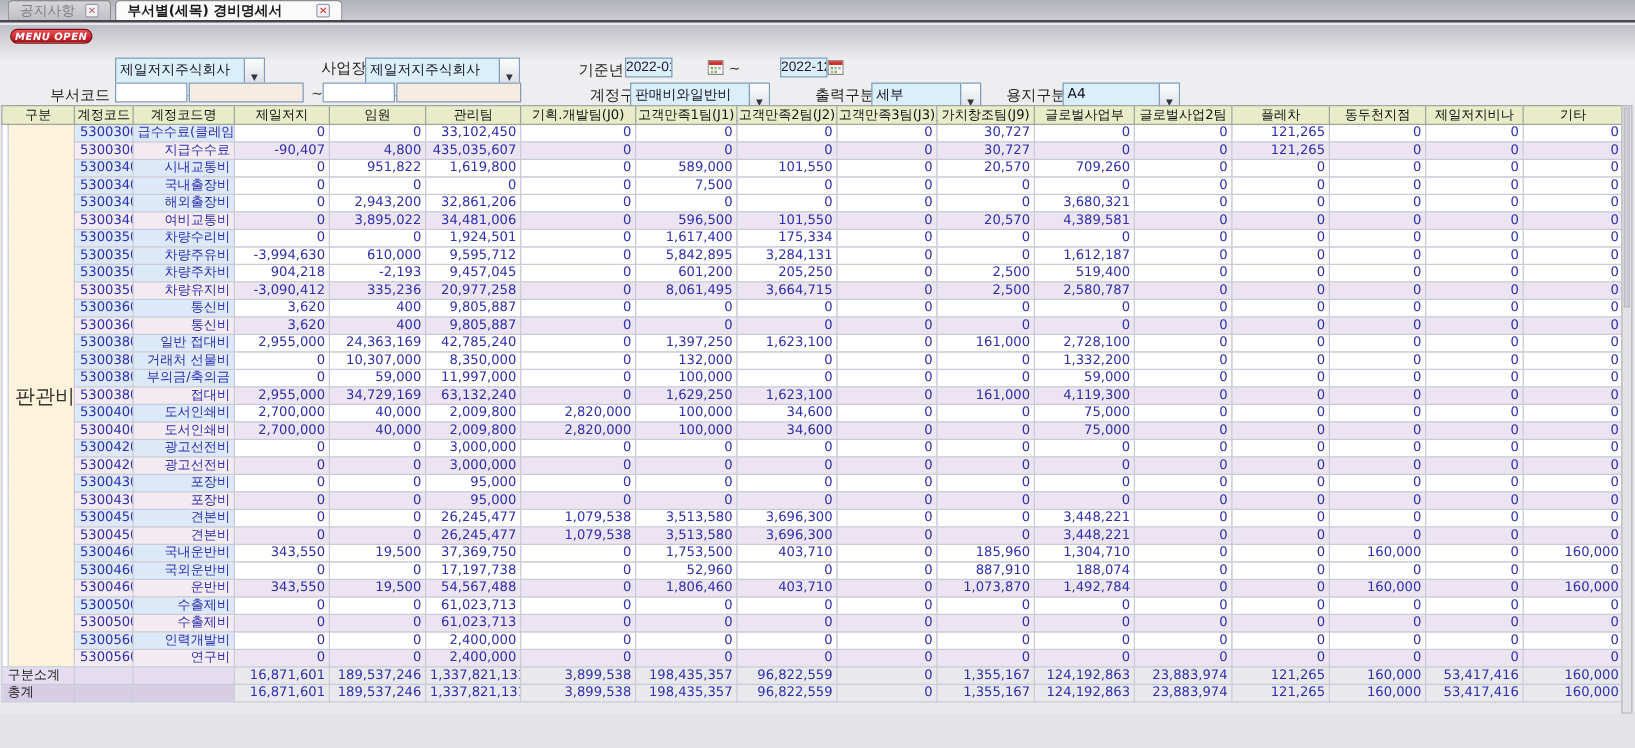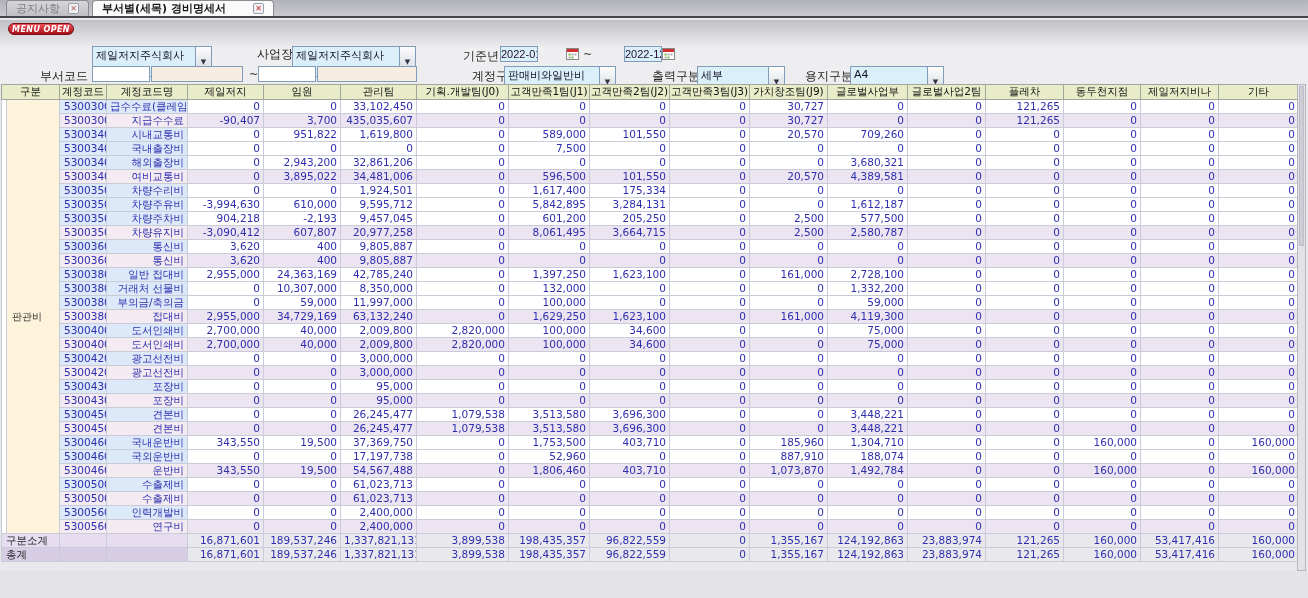--- a/index.html
+++ b/index.html
@@ -75,21 +75,21 @@
   }
   #grid td.num  { text-align:right; color:#2e2eae; background:#fff; }
   #grid td.code { text-align:left;  color:#2e2eae; background:#dce9f9; padding-left:4px; }
   #grid td.name { text-align:right; color:#2e2eae; background:#dce9f9; }
   #grid tr.summary td.num  { background:#ece4f1; }
   #grid tr.summary td.code,
   #grid tr.summary td.name { background:#f3eaf2; }
   #grid td.strip { background:#ffffff; padding:0; }
   #grid td.group {
     background:#fcf3da; color:#333; text-align:left; padding-left:5px;
-    vertical-align:middle; font-size:10px;
+    vertical-align:middle; font-size:16px;
   }
   #grid tr.footer1 td { background:#e6def0; }
   #grid tr.footer2 td { background:#d7cde5; }
   #grid tr.footer1 td.num, #grid tr.footer2 td.num { background:inherit; }
   #grid td.flabel2 { color:#222; text-align:left; padding-left:4px; }
   .vscroll {
     position:absolute; right:2px; top:84px; width:9px; height:487px;
     background:#e3e3e7; border:1px solid #b6b6bc;
   }
   .vscroll .thumb { margin:1px; height:160px; background:#cdcdd5; border:1px solid #bcbcc4; }
@@ -233,21 +233,21 @@
         <td class="num">0</td>
         <td class="num">121,265</td>
         <td class="num">0</td>
         <td class="num">0</td>
         <td class="num">0</td>
       </tr>
       <tr class="summary">
         <td class="code">53003000</td>
         <td class="name">지급수수료</td>
         <td class="num">-90,407</td>
-        <td class="num">3,700</td>
+        <td class="num">4,800</td>
         <td class="num">435,035,607</td>
         <td class="num">0</td>
         <td class="num">0</td>
         <td class="num">0</td>
         <td class="num">0</td>
         <td class="num">30,727</td>
         <td class="num">0</td>
         <td class="num">0</td>
         <td class="num">121,265</td>
         <td class="num">0</td>
@@ -366,32 +366,32 @@
         <td class="code">53003503</td>
         <td class="name">차량주차비</td>
         <td class="num">904,218</td>
         <td class="num">-2,193</td>
         <td class="num">9,457,045</td>
         <td class="num">0</td>
         <td class="num">601,200</td>
         <td class="num">205,250</td>
         <td class="num">0</td>
         <td class="num">2,500</td>
-        <td class="num">577,500</td>
+        <td class="num">519,400</td>
         <td class="num">0</td>
         <td class="num">0</td>
         <td class="num">0</td>
         <td class="num">0</td>
         <td class="num">0</td>
       </tr>
       <tr class="summary">
         <td class="code">53003500</td>
         <td class="name">차량유지비</td>
         <td class="num">-3,090,412</td>
-        <td class="num">607,807</td>
+        <td class="num">335,236</td>
         <td class="num">20,977,258</td>
         <td class="num">0</td>
         <td class="num">8,061,495</td>
         <td class="num">3,664,715</td>
         <td class="num">0</td>
         <td class="num">2,500</td>
         <td class="num">2,580,787</td>
         <td class="num">0</td>
         <td class="num">0</td>
         <td class="num">0</td>

